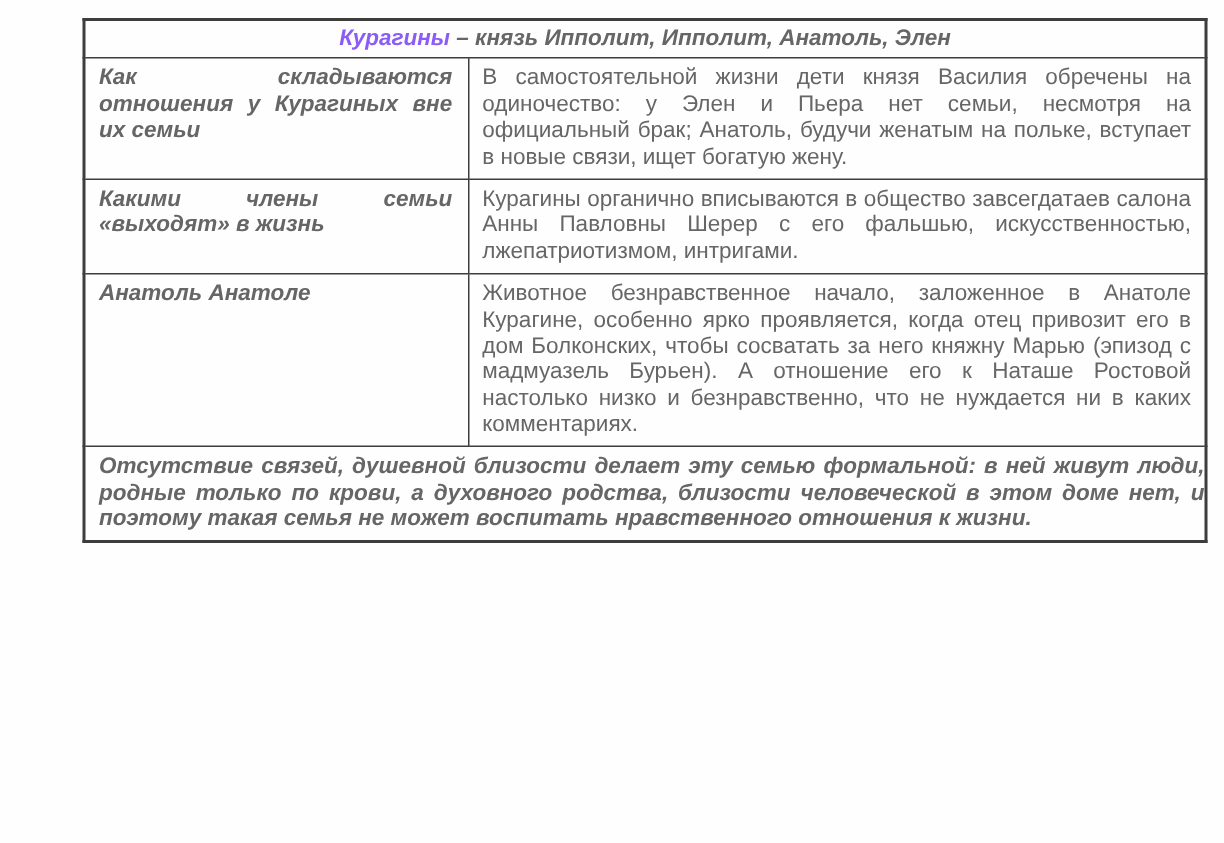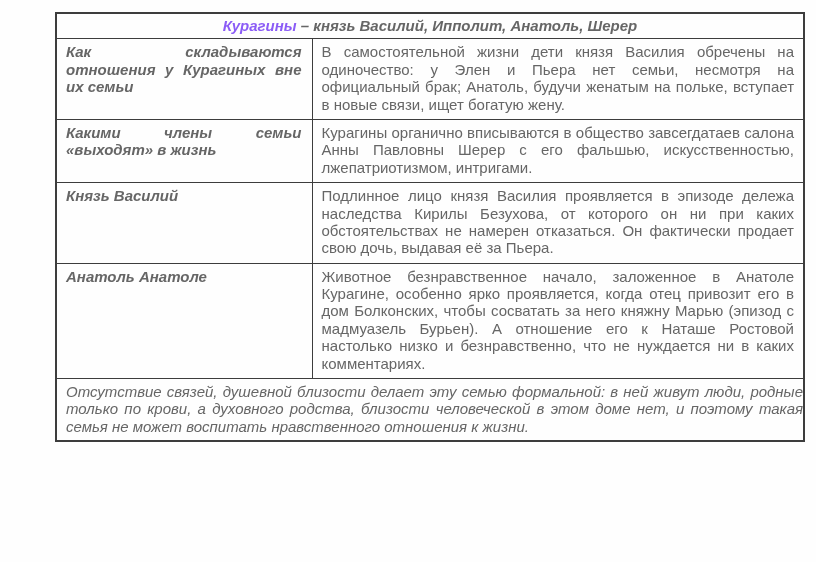--- a/index.html
+++ b/index.html
@@ -47,54 +47,50 @@
     font-style: italic;
     color: #636363;
     padding: 4px 10px 6px 9px;
     text-align: justify;
   }
   .text-cell {
     padding: 4px 9px 6px 9px;
     text-align: justify;
   }
   .footer-cell {
-    font-weight: normal;
+    font-weight: bold;
     font-style: italic;
     color: #5a5a5a;
     padding: 4px 0 5px 9px;
     text-align: justify;
     line-height: 1.14;
   }
 </style>
 </head>
 <body>
 
 <div class="page">
   <table class="kuragin-table">
     <colgroup>
       <col style="width:256px">
       <col>
     </colgroup>
     <tbody>
       <tr>
         <td colspan="2" class="title-cell">
-          <span class="title-highlight">Курагины</span><span class="title-rest"> – князь Василий, Ипполит, Анатоль, Шерер</span>
+          <span class="title-highlight">Курагины</span><span class="title-rest"> – князь Ипполит, Ипполит, Анатоль, Элен</span>
         </td>
       </tr>
       <tr>
         <td class="label-cell">Как складываются отношения у Курагиных вне их семьи</td>
         <td class="text-cell">В самостоятельной жизни дети князя Василия обречены на одиночество: у Элен и Пьера нет семьи, несмотря на официальный брак; Анатоль, будучи женатым на польке, вступает в новые связи, ищет богатую жену.</td>
       </tr>
       <tr>
         <td class="label-cell">Какими члены семьи «выходят» в жизнь</td>
         <td class="text-cell">Курагины органично вписываются в общество завсегдатаев салона Анны Павловны Шерер с его фальшью, искусственностью, лжепатриотизмом, интригами.</td>
-      </tr>
-      <tr>
-        <td class="label-cell">Князь Василий</td>
-        <td class="text-cell">Подлинное лицо князя Василия проявляется в эпизоде дележа наследства Кирилы Безухова, от которого он ни при каких обстоятельствах не намерен отказаться. Он фактически продает свою дочь, выдавая её за Пьера.</td>
       </tr>
       <tr>
         <td class="label-cell">Анатоль Анатоле</td>
         <td class="text-cell">Животное безнравственное начало, заложенное в Анатоле Курагине, особенно ярко проявляется, когда отец привозит его в дом Болконских, чтобы сосватать за него княжну Марью (эпизод с мадмуазель Бурьен). А отношение его к Наташе Ростовой настолько низко и безнравственно, что не нуждается ни в каких комментариях.</td>
       </tr>
       <tr>
         <td colspan="2" class="footer-cell">Отсутствие связей, душевной близости делает эту семью формальной: в ней живут люди, родные только по крови, а духовного родства, близости человеческой в этом доме нет, и поэтому такая семья не может воспитать нравственного отношения к жизни.</td>
       </tr>
     </tbody>
   </table>

